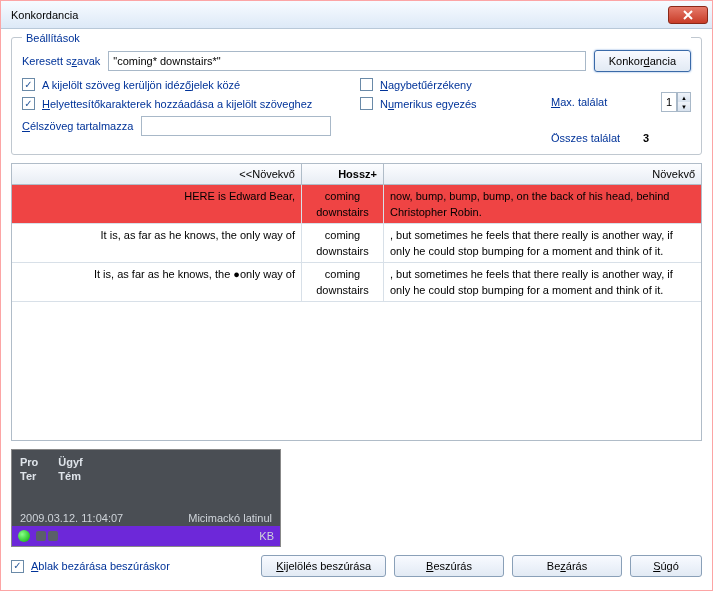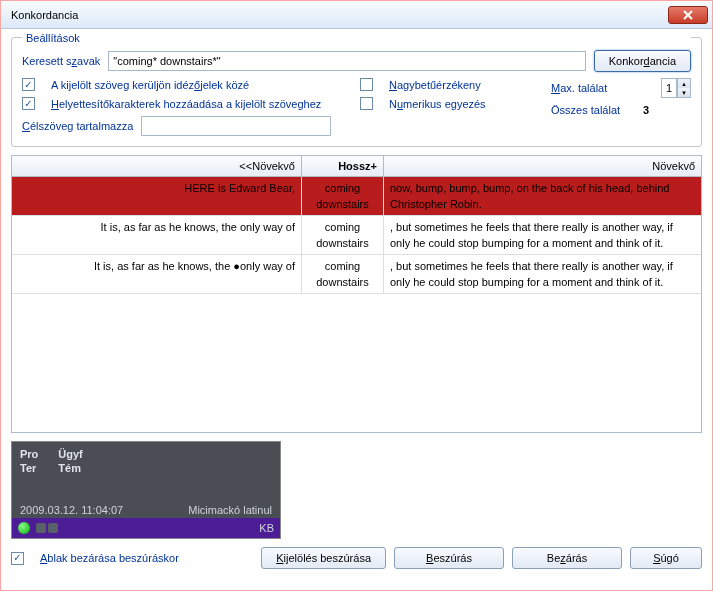--- a/index.html
+++ b/index.html
@@ -12,52 +12,52 @@
 .content { flex: 1; padding: 8px 10px 0 10px; display: flex; flex-direction: column; }
 .fieldset { border: 1px solid #c0c8d0; border-radius: 3px; padding: 6px 10px 10px 10px; }
 .legend { margin-top: -12px; background: #fff; padding: 0 4px; color: #003399; }
 .row { display: flex; align-items: center; margin-top: 6px; gap: 8px; }
 .label { color: #003399; }
 .underline { text-decoration: underline; }
 .input { border: 1px solid #a8b8c8; background: #fff; height: 20px; padding: 2px 4px; }
 .search-input { flex: 1; }
 .btn { background: linear-gradient(#f8faff, #e2eaf4); border: 1px solid #8aa0b8; border-radius: 3px; height: 22px; padding: 0 14px; cursor: pointer; color: #000; }
 .btn.primary { border: 1px solid #3a6aa8; box-shadow: 0 0 2px #6a9ad8; }
-.checkbox-row { display: flex; align-items: center; gap: 16px; }
+.checkbox-row { display: flex; align-items: center; gap: 7px; }
 .checkbox { width: 13px; height: 13px; border: 1px solid #6a8aa8; background: #fff; display: flex; align-items: center; justify-content: center; cursor: pointer; }
 .checkbox.checked::after { content: "✓"; color: #2a5a9a; font-size: 10px; line-height: 1; }
 .top-grid { display: flex; gap: 12px; }
 .top-left { flex: 1; }
 .top-right { width: 140px; }
-.right-row { display: flex; align-items: center; justify-content: space-between; margin-top: 6px; gap: 12px; }
+.right-row { display: flex; align-items: center; justify-content: space-between; margin-top: 20px; gap: 12px; }
 .num-input { width: 16px; text-align: left; }
 .spinner { width: 14px; height: 20px; display: flex; flex-direction: column; border: 1px solid #a8b8c8; }
 .spinner div { flex: 1; background: linear-gradient(#f0f4fa,#d8e2ee); display:flex; align-items:center; justify-content:center; font-size:6px; cursor:pointer; }
 .table-wrap { margin-top: 8px; border: 1px solid #b0bcc8; height: 278px; overflow: hidden; display:flex; flex-direction:column; }
 .table-head { display: flex; background: linear-gradient(#fcfdff,#e8edf4); border-bottom: 1px solid #b0bcc8; }
 .th { padding: 4px 6px; text-align: right; border-right: 1px solid #b0bcc8; color: #000; cursor:pointer; }
 .th:last-child { border-right:none; }
 .col-left { width: 290px; }
 .col-mid { width: 82px; font-weight: bold; }
 .col-right { flex:1; }
 .table-body { flex:1; overflow:auto; background:#fff; }
 .tr { display:flex; border-bottom:1px solid #d8e0e8; }
-.tr.selected { background:#b91c1c; }
+.tr.selected { background:#ef4444; }
 .td { padding: 3px 6px; border-right:1px solid #d8e0e8; color:#000; line-height:16px; }
 .td:last-child { border-right:none; }
 .td-left { width:290px; text-align:right; }
 .td-mid { width:82px; text-align:center; }
 .td-right { flex:1; text-align:left; }
 .bottom-split { margin-top:8px; display:flex; gap:6px; height:98px; }
 .meta-panel { width:270px; background:#4a4e54; border:1px solid #888; display:flex; flex-direction:column; color:#cfd4da; }
 .meta-top { display:flex; padding:6px 8px; gap:20px; }
 .meta-col { display:flex; flex-direction:column; gap:2px; }
 .meta-col span { color:#dfe4ea; font-weight:bold; }
 .meta-mid { padding:2px 8px; display:flex; justify-content:space-between; color:#cfd4da; margin-top:auto; }
-.meta-bot { background:#4c1d95; height:20px; display:flex; align-items:center; padding:0 6px; gap:6px; }
+.meta-bot { background:#6d28d9; height:20px; display:flex; align-items:center; padding:0 6px; gap:6px; }
 .led { width:12px; height:12px; border-radius:50%; background: radial-gradient(circle at 35% 35%, #8f8, #0a0); }
 .flags { display:flex; gap:2px; }
 .flag { width:10px; height:10px; background:#5a6068; border-radius:2px; }
 .kb { margin-left:auto; color:#cfd4da; }
 .preview { flex:1; border:1px solid #b0bcc8; background:#fff; padding:4px 6px; color:#000; line-height:15px; overflow:auto; }
 .footer { margin-top:8px; display:flex; align-items:center; gap:8px; }
 .footer .btn { min-width:110px; display:flex; align-items:center; justify-content:center; }
 .readonly { font-weight:bold; }
 </style>
 </head>

